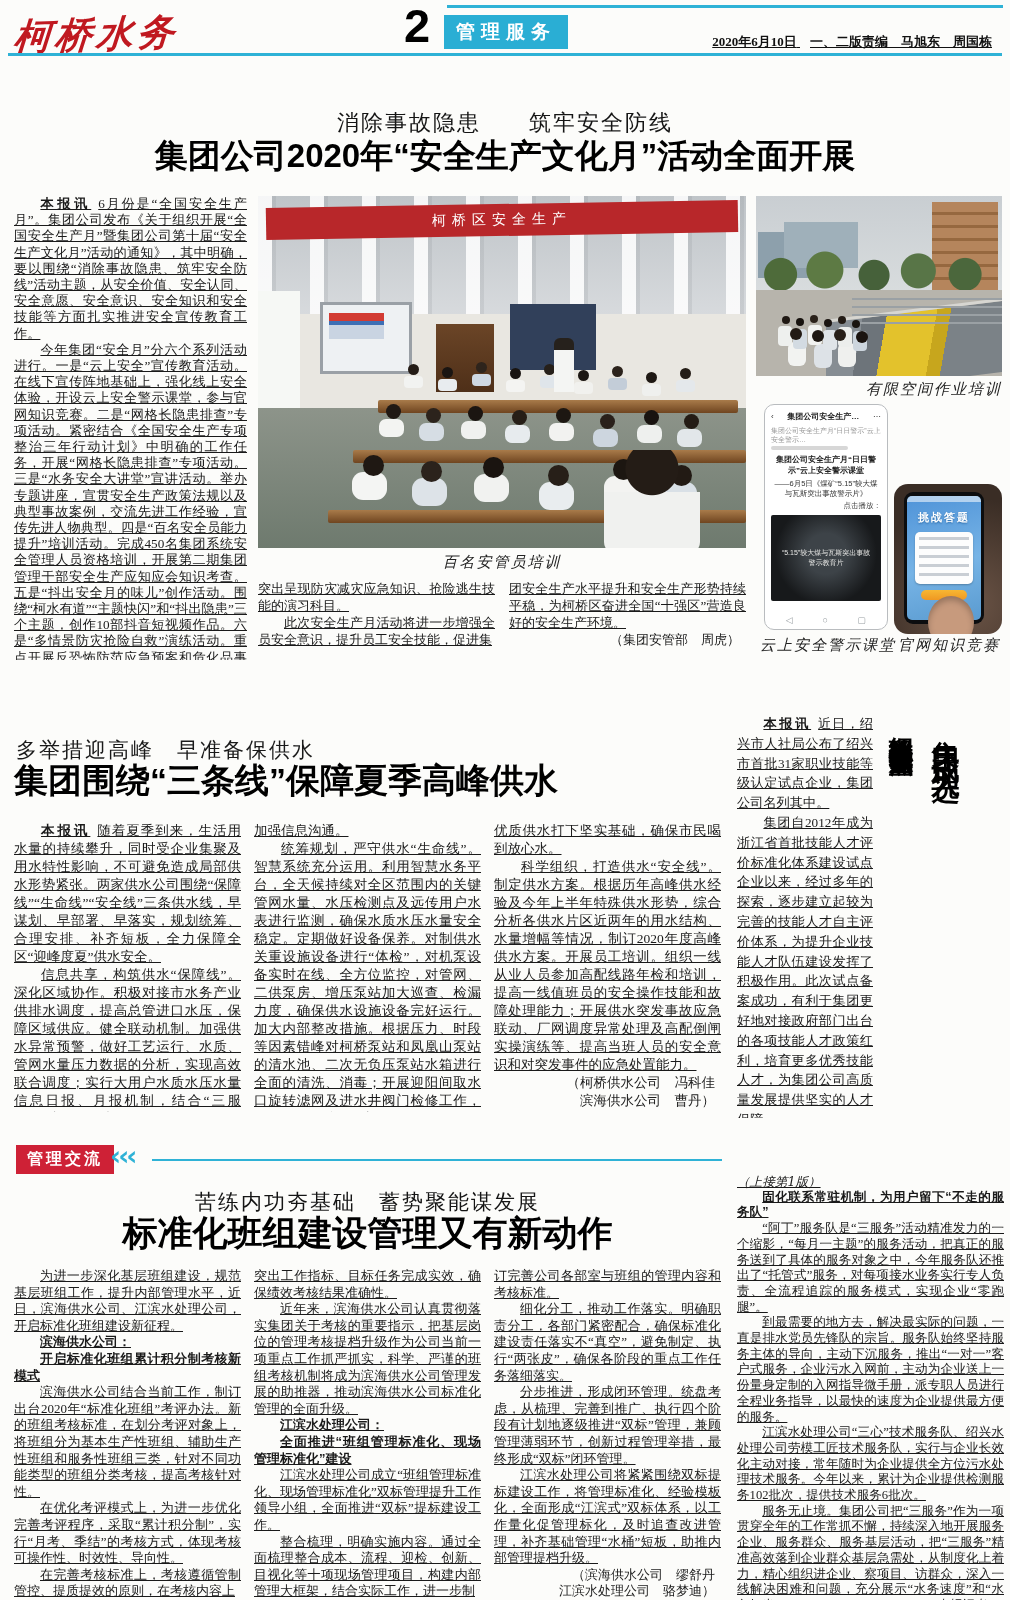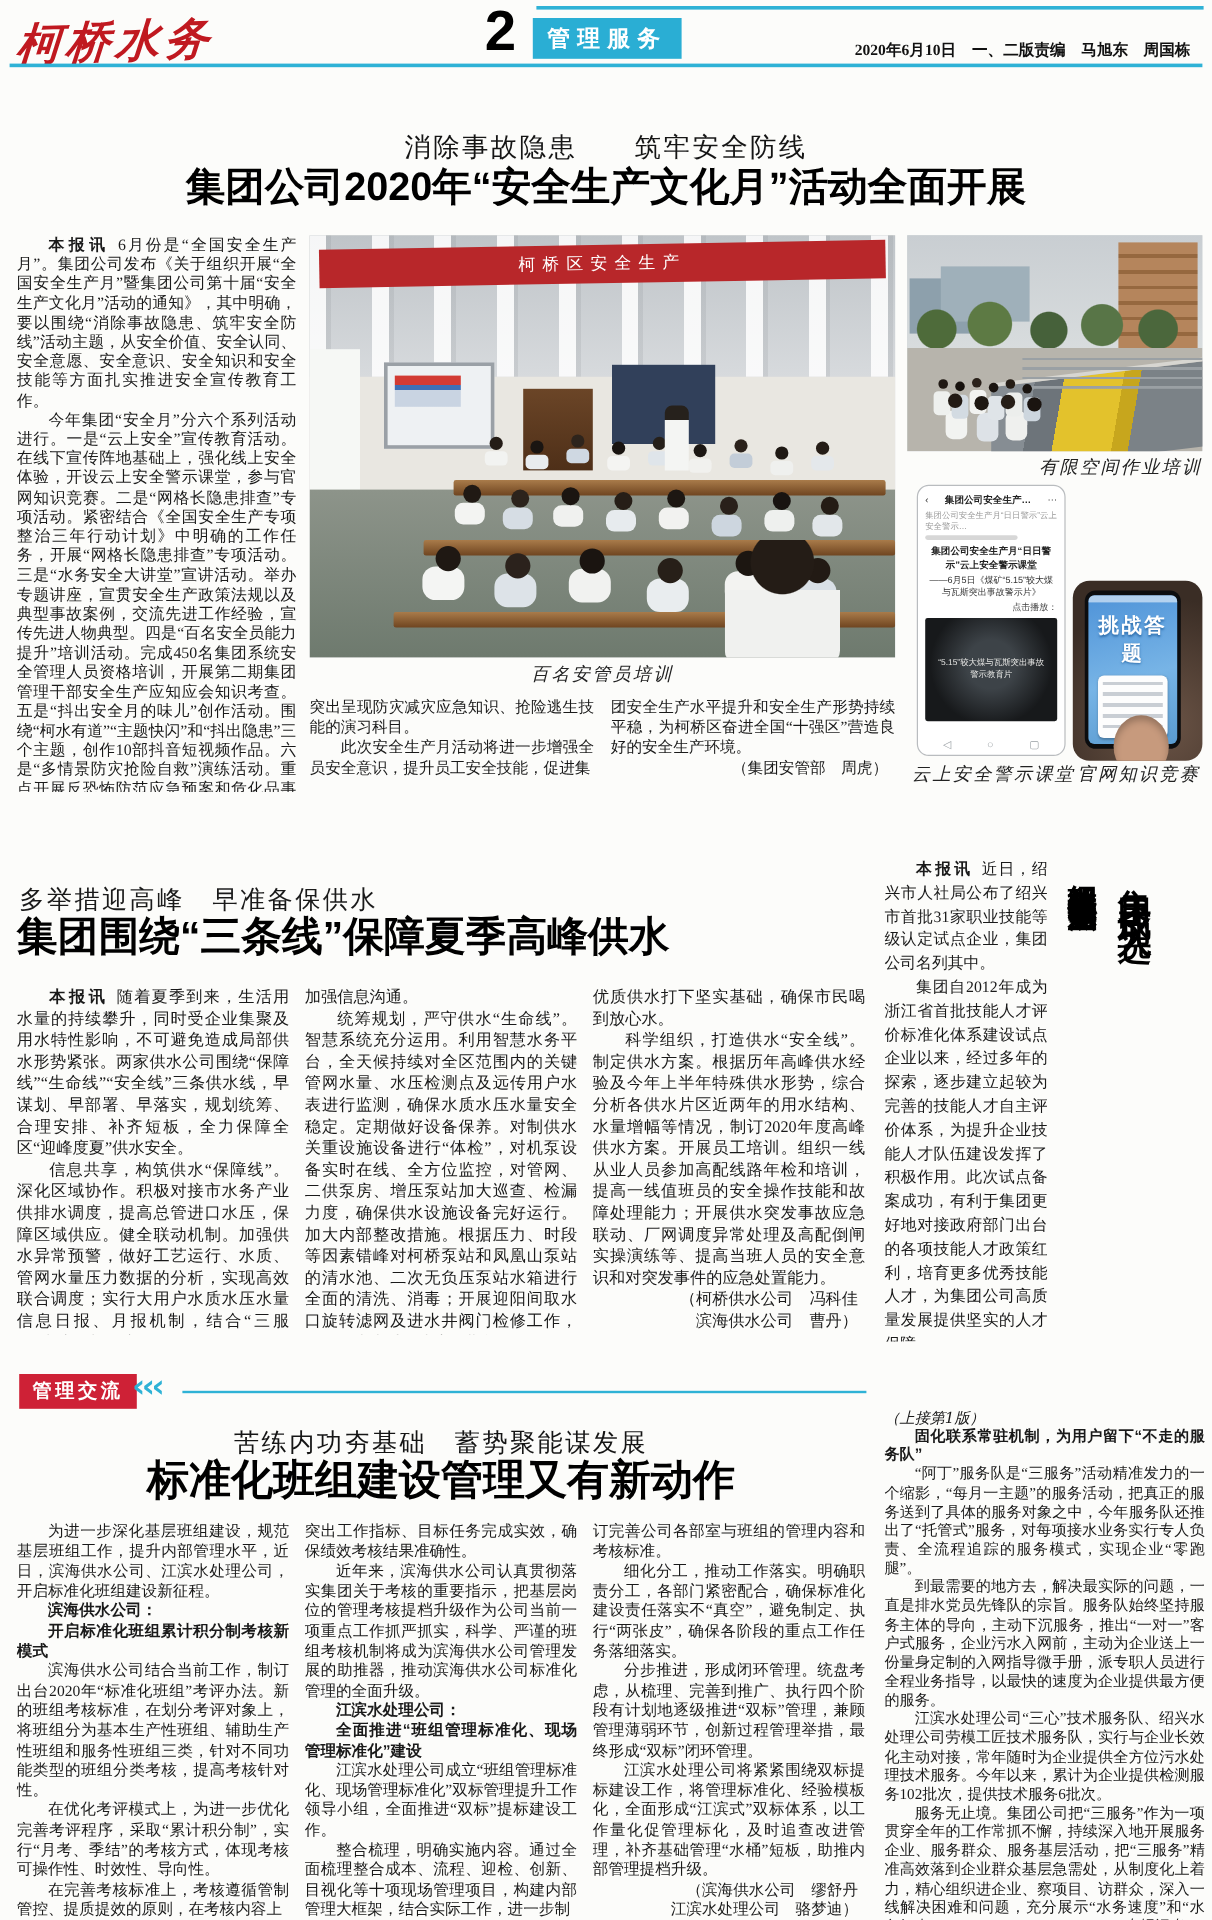--- a/index.html
+++ b/index.html
@@ -12,25 +12,25 @@
   
   .logo { position:absolute; left:14px; top:10px; font-size:37px; font-weight:bold;
     color:#c01920; font-family:"DejaVu Serif",serif; font-style:italic;
     transform:skewX(-6deg) rotate(-2deg); letter-spacing:4px; }
   .toprule { position:absolute; left:447px; top:5px; width:556px; height:3px; background:#2fb2d6; }
   .pagenum { position:absolute; left:404px; top:2px; font-size:47px; font-weight:bold;
     font-family:"Liberation Sans",sans-serif; line-height:1; color:#000; }
   .section-box { position:absolute; left:444px; top:15px; background:#2aaed4; color:#fff;
     font-family:"Liberation Sans",sans-serif; font-weight:bold; font-size:19px;
     padding:4px 12px; letter-spacing:6px; }
-  .dateline { position:absolute; right:18px; top:33px; font-size:13px; font-weight:bold; color:#111; }
+  .dateline { position:absolute; right:18px; top:33px; font-size:13px; font-weight:bold; color:#111;text-decoration:underline; }
   .dateline span { margin-left:10px; }
   .header-rule { position:absolute; left:8px; top:53px; width:994px; height:3px; background:#2fb2d6; }
   
-  .p { margin:0; text-indent:2em; text-align:justify; }
+  .p { margin:0; text-indent:2em; text-align:justify;text-decoration:underline; }
   .lead { font-family:"Liberation Sans",sans-serif; font-weight:bold; letter-spacing:2px; margin-right:7px; }
   .byline { text-align:right; padding-right:6px; }
   .caption { font-family:"DejaVu Serif",serif; font-style:italic; color:#222; letter-spacing:2px; }
   .kicker { text-align:center; font-size:22px; color:#151515; letter-spacing:2px; }
   .headline { text-align:center; font-family:"Liberation Sans",sans-serif; font-weight:bold; color:#000; }
   
   .a1-kicker { position:absolute; left:0; top:108px; width:1010px; }
   .a1-headline { position:absolute; left:0; top:134px; width:1010px; font-size:33px; }
   .a1-left { position:absolute; left:14px; top:196px; width:233px; height:464px; overflow:hidden;
     font-size:13.2px; line-height:16.2px; }
@@ -122,21 +122,21 @@
     color:#e8e8e6; font-size:7px; display:flex; flex-direction:column; align-items:center; justify-content:center;
     text-align:center; line-height:10px; }
   .ph1-nav { margin-top:auto; display:flex; justify-content:space-around; color:#9aa0a4; font-size:9px; }
   .hand { position:absolute; left:138px; top:288px; width:108px; height:150px; border-radius:14px;
     background:radial-gradient(circle at 70% 80%, #6b5446, #3a2d25 75%); overflow:hidden; }
   .phone2 { position:absolute; left:10px; top:8px; width:80px; height:132px; background:#0c0d0f;
     border-radius:9px; padding:4px 3px; }
   .ph2-screen { position:relative; width:100%; height:100%; border-radius:5px; overflow:hidden;
     background:linear-gradient(165deg,#4f93d8,#77b4e6 55%,#5a9bd0); font-family:"Liberation Sans",sans-serif; }
   .ph2-bar { height:6px; background:rgba(255,255,255,.55); }
-  .ph2-title { margin-top:8px; text-align:center; color:#fff; font-weight:bold; font-size:17px;
+  .ph2-title { margin-top:8px; text-align:center; color:#fff; font-weight:bold; font-size:11px;
     letter-spacing:2px; text-shadow:0 1px 2px #2a6aa8; }
   .ph2-card { margin:7px auto 0; width:78%; height:52px; background:#fdfdfd; border-radius:5px;
     box-shadow:0 1px 2px rgba(0,0,0,.25); padding:5px 4px; }
   .ph2-card:before { content:""; display:block; height:100%;
     background:repeating-linear-gradient(#c9ced4 0 3px, transparent 3px 9px); }
   .ph2-btn { margin:6px auto 0; width:62%; height:10px; border-radius:6px; background:linear-gradient(#f7b733,#ef9822); }
   .ph2-thumb { position:absolute; left:34px; bottom:-14px; width:46px; height:52px; border-radius:50%;
     background:#c79a7d; box-shadow:inset 0 4px 6px rgba(0,0,0,.25); }
   .a1-cap3 { position:absolute; left:0; top:440px; width:140px; text-align:right; font-size:15px; }
   .a1-cap4 { position:absolute; left:140px; top:440px; width:106px; text-align:center; font-size:15px; }

